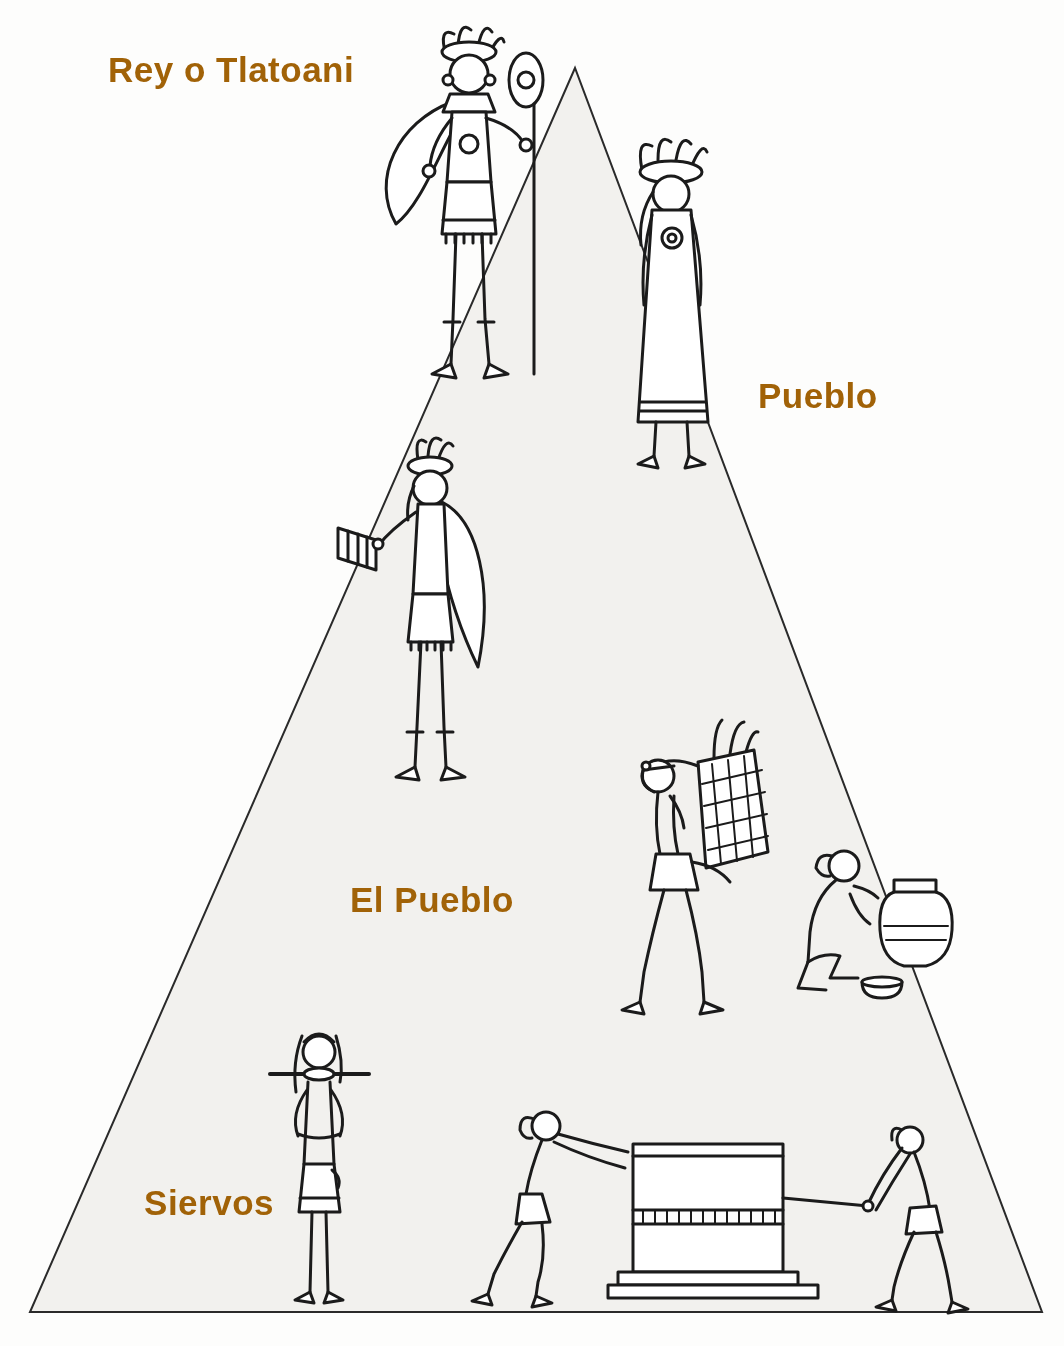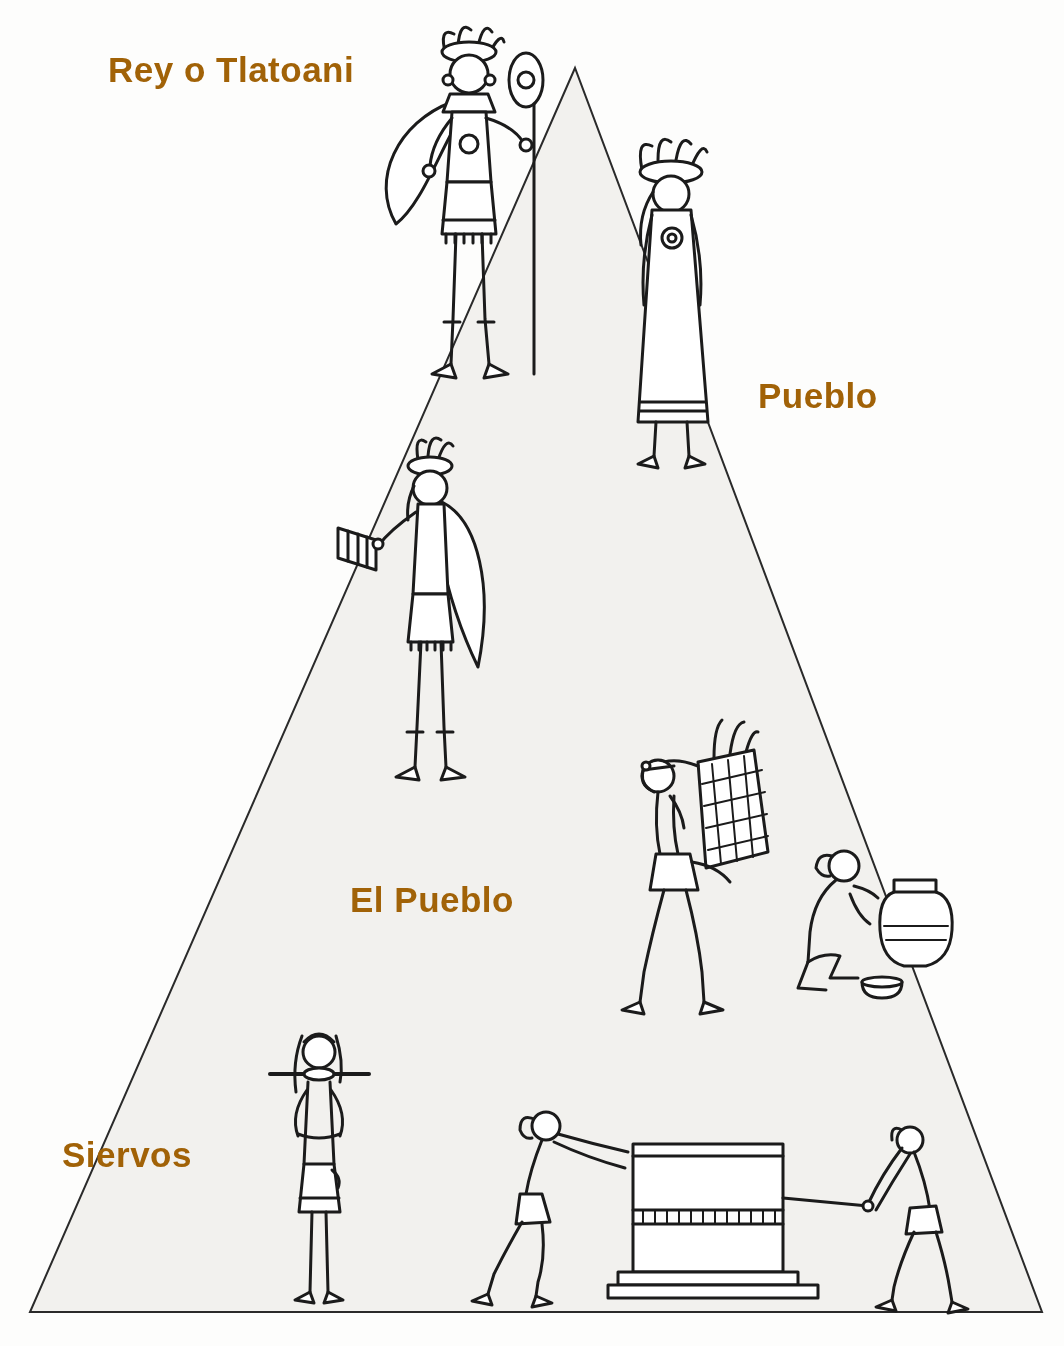--- a/index.html
+++ b/index.html
@@ -25,21 +25,21 @@
     font-weight: 700;
     font-size: 35px;
     color: #a16207;
     letter-spacing: 0.5px;
     white-space: nowrap;
   }
   .label-rey      { left: 108px; top: 50px; }
   .label-nobleza  { left: 758px; top: 376px; }
   .label-pochitecas { left: 548px; top: 610px; }
   .label-pueblo   { left: 312px; top: 880px; margin-left: 38px; }
-  .label-siervos  { left: 62px;  top: 1132px; width: 212px; text-align: left; line-height: 46px; white-space: normal; }
+  .label-siervos  { left: 62px;  top: 1180px; width: 212px; text-align: right; line-height: 46px; white-space: normal; }
   .fig {
     position: absolute;
   }
   .fig svg { display: block; width: 100%; height: 100%; }
   
   .fig-tlatoani { left: 368px; top: 14px;  width: 210px; height: 380px; }
   .fig-noble    { left: 596px; top: 130px; width: 155px; height: 350px; }
   .fig-pochiteca{ left: 326px; top: 432px; width: 190px; height: 360px; }
   .fig-porter   { left: 602px; top: 704px; width: 175px; height: 330px; }
   .fig-potter   { left: 766px; top: 834px; width: 200px; height: 180px; }

